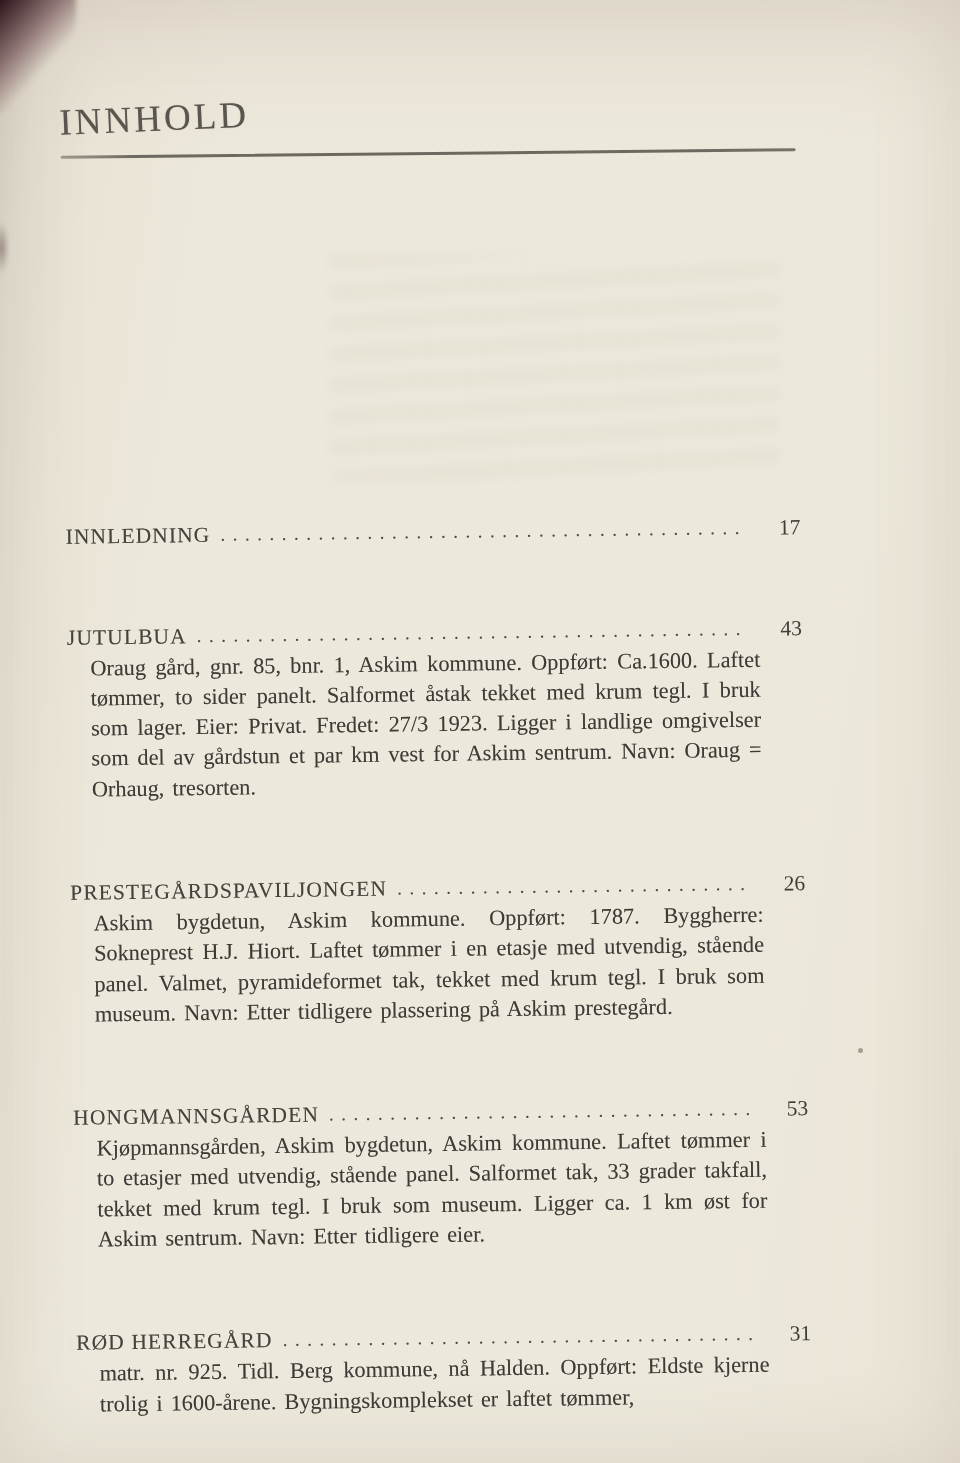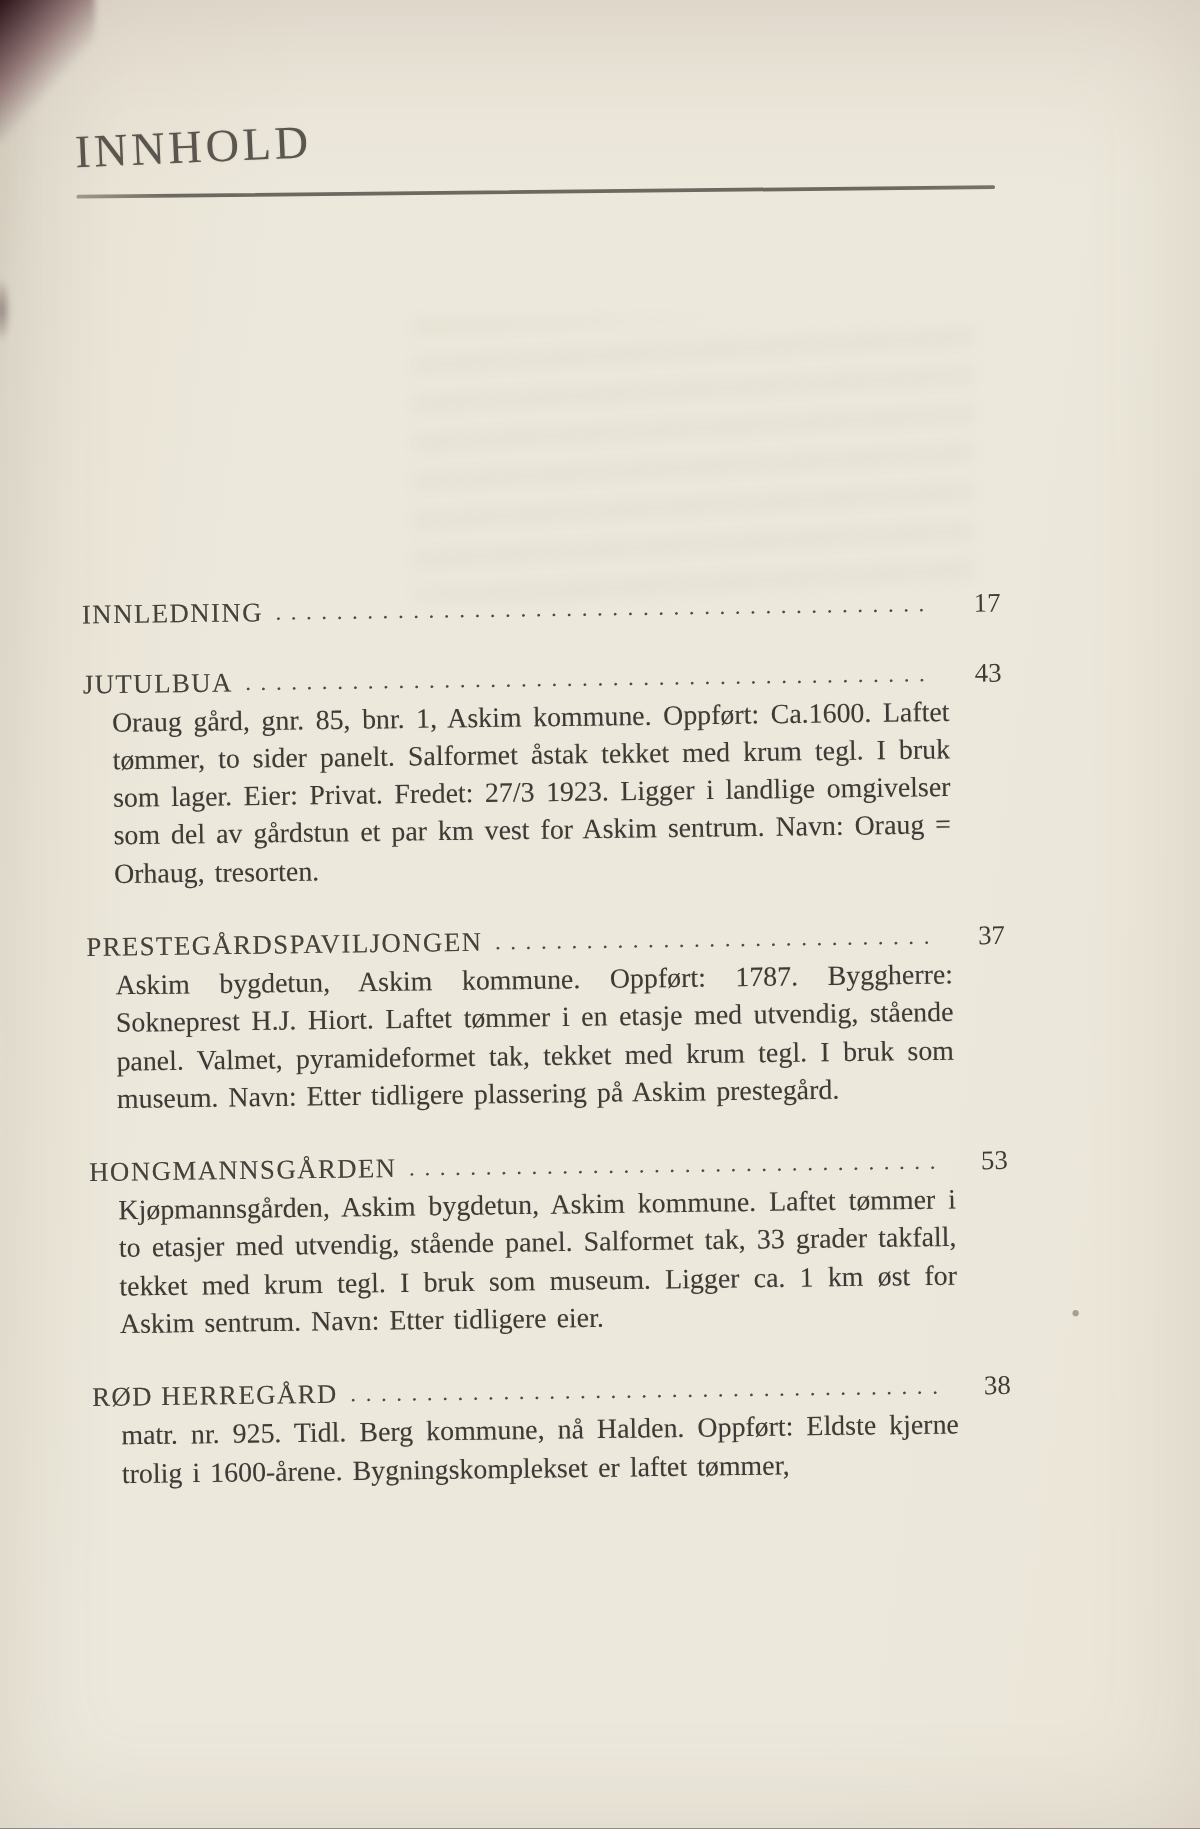--- a/index.html
+++ b/index.html
@@ -67,21 +67,21 @@
   .dots{
     flex:1;overflow:hidden;white-space:nowrap;
     padding-left:10px;position:relative;top:-1px;
     font-size:19px;letter-spacing:7.5px;color:#4c4941;
   }
   .dots::after{
     content:"........................................................................................................................";
   }
   .pnum{
     min-width:42px;padding-left:14px;text-align:right;
-    font-size:21.5px;color:#3f3c37;
+    font-size:21.5px;color:#3f3c37;margin-top:45px;
   }
   .toc-desc{
     margin:3px 42px 0 23px;
     font-size:22.3px;line-height:30.3px;
     text-align:justify;word-spacing:2.5px;
     color:#3e3b36;
     text-shadow:0 0 0.6px rgba(62,59,54,0.35);
   }
   .toc-desc:empty{display:none;margin:0;}
 </style>
@@ -115,38 +115,38 @@
           <span class="dots"></span>
           <span class="pnum">43</span>
         </div>
         <p class="toc-desc">Oraug gård, gnr. 85, bnr. 1, Askim kommune. Oppført: Ca.1600. Laftet tømmer, to sider panelt. Salformet åstak tekket med krum tegl. I bruk som lager. Eier: Privat. Fredet: 27/3 1923. Ligger i landlige omgivelser som del av gårdstun et par km vest for Askim sentrum. Navn: Oraug = Orhaug, tresorten.</p>
       </div>
 
       <div class="toc-entry">
         <div class="toc-row">
           <span class="etitle">PRESTEGÅRDSPAVILJONGEN</span>
           <span class="dots"></span>
-          <span class="pnum">37</span>
+          <span class="pnum">26</span>
         </div>
         <p class="toc-desc">Askim bygdetun, Askim kommune. Oppført: 1787. Byggherre: Sokneprest H.J. Hiort. Laftet tømmer i en etasje med utvendig, stående panel. Valmet, pyramideformet tak, tekket med krum tegl. I bruk som museum. Navn: Etter tidligere plassering på Askim prestegård.</p>
       </div>
 
       <div class="toc-entry">
         <div class="toc-row">
           <span class="etitle">HONGMANNSGÅRDEN</span>
           <span class="dots"></span>
           <span class="pnum">53</span>
         </div>
         <p class="toc-desc">Kjøpmannsgården, Askim bygdetun, Askim kommune. Laftet tømmer i to etasjer med utvendig, stående panel. Salformet tak, 33 grader takfall, tekket med krum tegl. I bruk som museum. Ligger ca. 1 km øst for Askim sentrum. Navn: Etter tidligere eier.</p>
       </div>
 
       <div class="toc-entry">
         <div class="toc-row">
           <span class="etitle">RØD HERREGÅRD</span>
           <span class="dots"></span>
-          <span class="pnum">38</span>
+          <span class="pnum">31</span>
         </div>
         <p class="toc-desc">matr. nr. 925. Tidl. Berg kommune, nå Halden. Oppført: Eldste kjerne trolig i 1600-årene. Bygningskomplekset er laftet tømmer,</p>
       </div>
 
     </div>
   </div>
 </div>
 
 </body></html>

